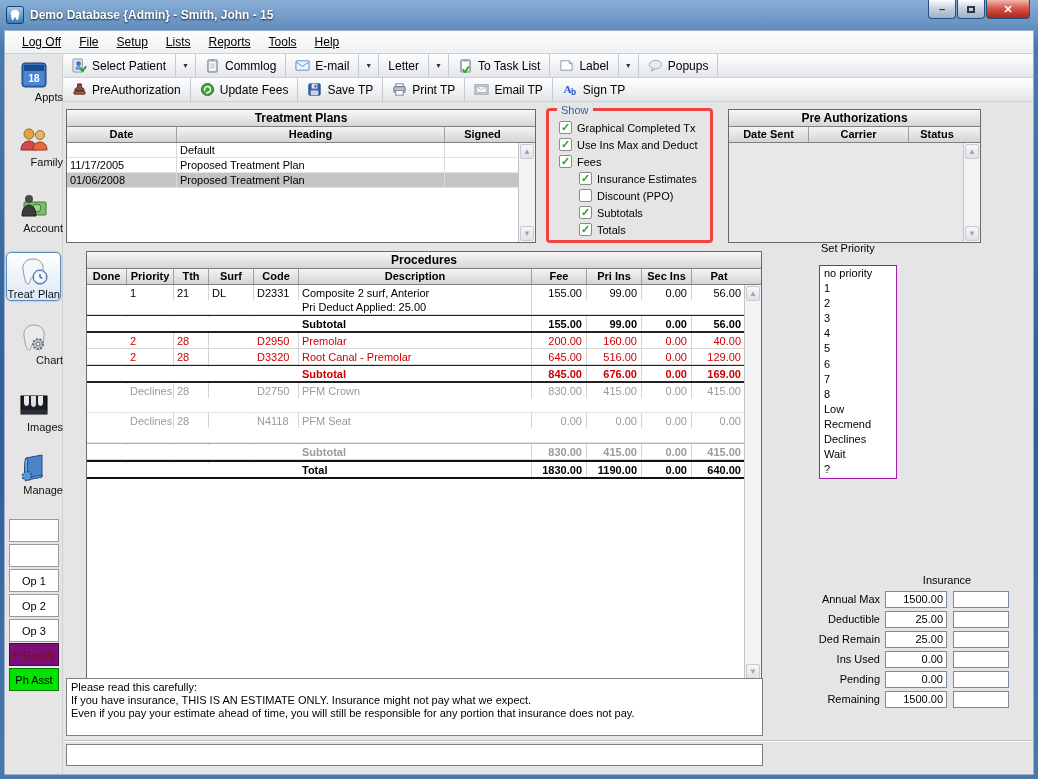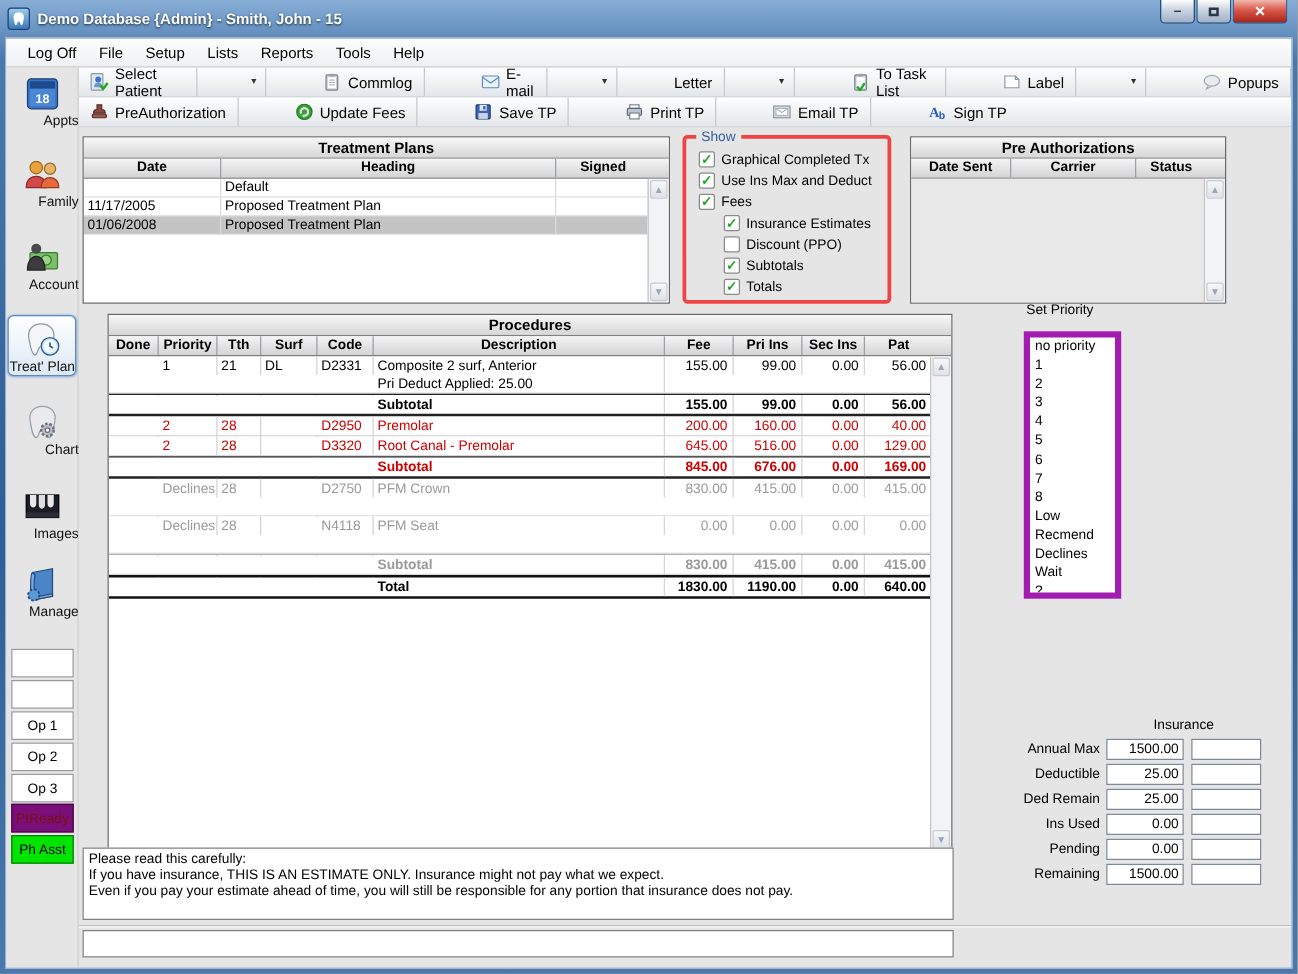--- a/index.html
+++ b/index.html
@@ -15,34 +15,34 @@
   .winbtns{position:absolute; right:8px; top:0; display:flex; gap:1px;}
   .wbtn{height:19px; border:1px solid #274f80; border-top:none; border-radius:0 0 4px 4px;
     display:flex;align-items:center;justify-content:center; font-size:11px; cursor:default;}
   .wbtn.minmax{width:28px;background:linear-gradient(#fdfdfd,#c9d3df 45%,#9fb0c4);color:#2a3644;font-weight:bold;}
   .wbtn.close{width:44px;background:linear-gradient(#f0b8ae,#d8584a 45%,#a82418);color:#fff;font-weight:bold;}
   .sq{width:8px;height:7px;border:2px solid #2a3644;display:inline-block;}
   
   .bodywrap{flex:1; margin:0 4px 4px 4px; background:#e5e5e5; display:flex; flex-direction:column; overflow:hidden; border:1px solid #9ab0cc;}
   .menubar{height:23px; flex:none; background:linear-gradient(#fcfcfc,#eef1f4); border-bottom:1px solid #d0d0d0;
     display:flex; align-items:center; padding-left:8px; font-size:12px;}
-  .menuitem{padding:3px 9px;}
+  .menuitem{padding:3px 9px;text-decoration:underline;}
   .content{flex:1; display:flex; overflow:hidden;}
   
   .sidebar{width:58px; flex:none; position:relative; background:#e5e5e5; border-right:1px solid #d0d0d0;}
   .module{position:absolute; left:0; width:58px; text-align:right; font-size:11px; color:#111;}
   .module svg{display:block;margin:0 auto;}
   .module.sel{left:1px; width:55px; border:1px solid #5a8ac0; border-radius:5px;
     background:linear-gradient(#ffffff,#dce8f5); padding-top:3px; box-shadow:0 0 2px #7aa6d8;}
   .opbtn{position:absolute; left:4px; width:50px; height:23px; background:#fff; border:1px solid #9a9a9a;
     font-size:11px; display:flex; align-items:center; justify-content:center;}
   
   .rightcol{flex:1; display:flex; flex-direction:column; overflow:hidden;}
   .tbar{height:24px; flex:none; background:linear-gradient(#fefefe,#e3e6ea); border-bottom:1px solid #cdd2d8;
-    display:flex; align-items:stretch; font-size:12px;gap:36px;}
+    display:flex; align-items:stretch; font-size:12px;}
   .tbtn{display:flex; align-items:center; gap:5px; padding:0 9px; border-right:1px solid #c3c9d1; cursor:default;}
   .tdrop{display:flex; align-items:center; padding:0 6px; border-right:1px solid #c3c9d1; font-size:7px; color:#333;}
   .ticon{display:flex;align-items:center;}
   
   .main{flex:1; position:relative; background:#e5e5e5; overflow:hidden;}
   
   .grid{position:absolute; border:1px solid #696969; background:#fff; display:flex; flex-direction:column; overflow:hidden;}
   .gtitle{height:17px; flex:none; background:linear-gradient(#f8f8f8,#d6d6d6); border-bottom:1px solid #808080;
     font-size:12px; font-weight:bold; text-align:center; line-height:17px;}
   .ghead{height:16px; flex:none; background:linear-gradient(#f4f4f4,#d4d4d4); border-bottom:1px solid #808080; font-size:11px; font-weight:bold;}
@@ -72,21 +72,21 @@
   
   .groupbox{position:absolute; border:3px solid #ef4444; border-radius:4px;}
   .gb-label{position:absolute; top:-7px; left:8px; background:#e5e5e5; padding:0 4px; font-size:11px; color:#3660a4;}
   .cbrow{display:flex; align-items:center; gap:5px; height:17px; font-size:11px; padding-left:10px;}
   .cbrow.ind{padding-left:30px;}
   .cb{width:13px; height:13px; background:#fff; border:1px solid #8a8a8a; border-radius:2px; flex:none;
     display:flex; align-items:center; justify-content:center; font-size:11px; color:#28a428; font-weight:bold;}
   .cb.checked::after{content:"\2713";}
   
   .splabel{position:absolute; font-size:11px;}
-  .splist{position:absolute; background:#fff; border:5px solid #a21caf; font-size:11px; overflow:hidden;}
+  .splist{position:absolute; background:#fff; border:1px solid #a21caf; font-size:11px; overflow:hidden;}
   .spitem{height:15.1px; line-height:15px; padding-left:4px;}
   
   .inspanel{position:absolute; font-size:11px;}
   .insrow{display:flex; align-items:center; height:20px;}
   .inslabel{flex:1; text-align:right; padding-right:5px;}
   .insbox{width:62px; height:17px; border:1px solid #7a8a9a; background:#fff; font-size:11px; text-align:right;
     padding:0 3px; font-family:"Liberation Sans",sans-serif;}
   .insbox.sec{width:56px; margin-left:6px;}
   .inshead{display:flex; height:15px;}
   .inshead .hp{width:62px; text-align:center;}

